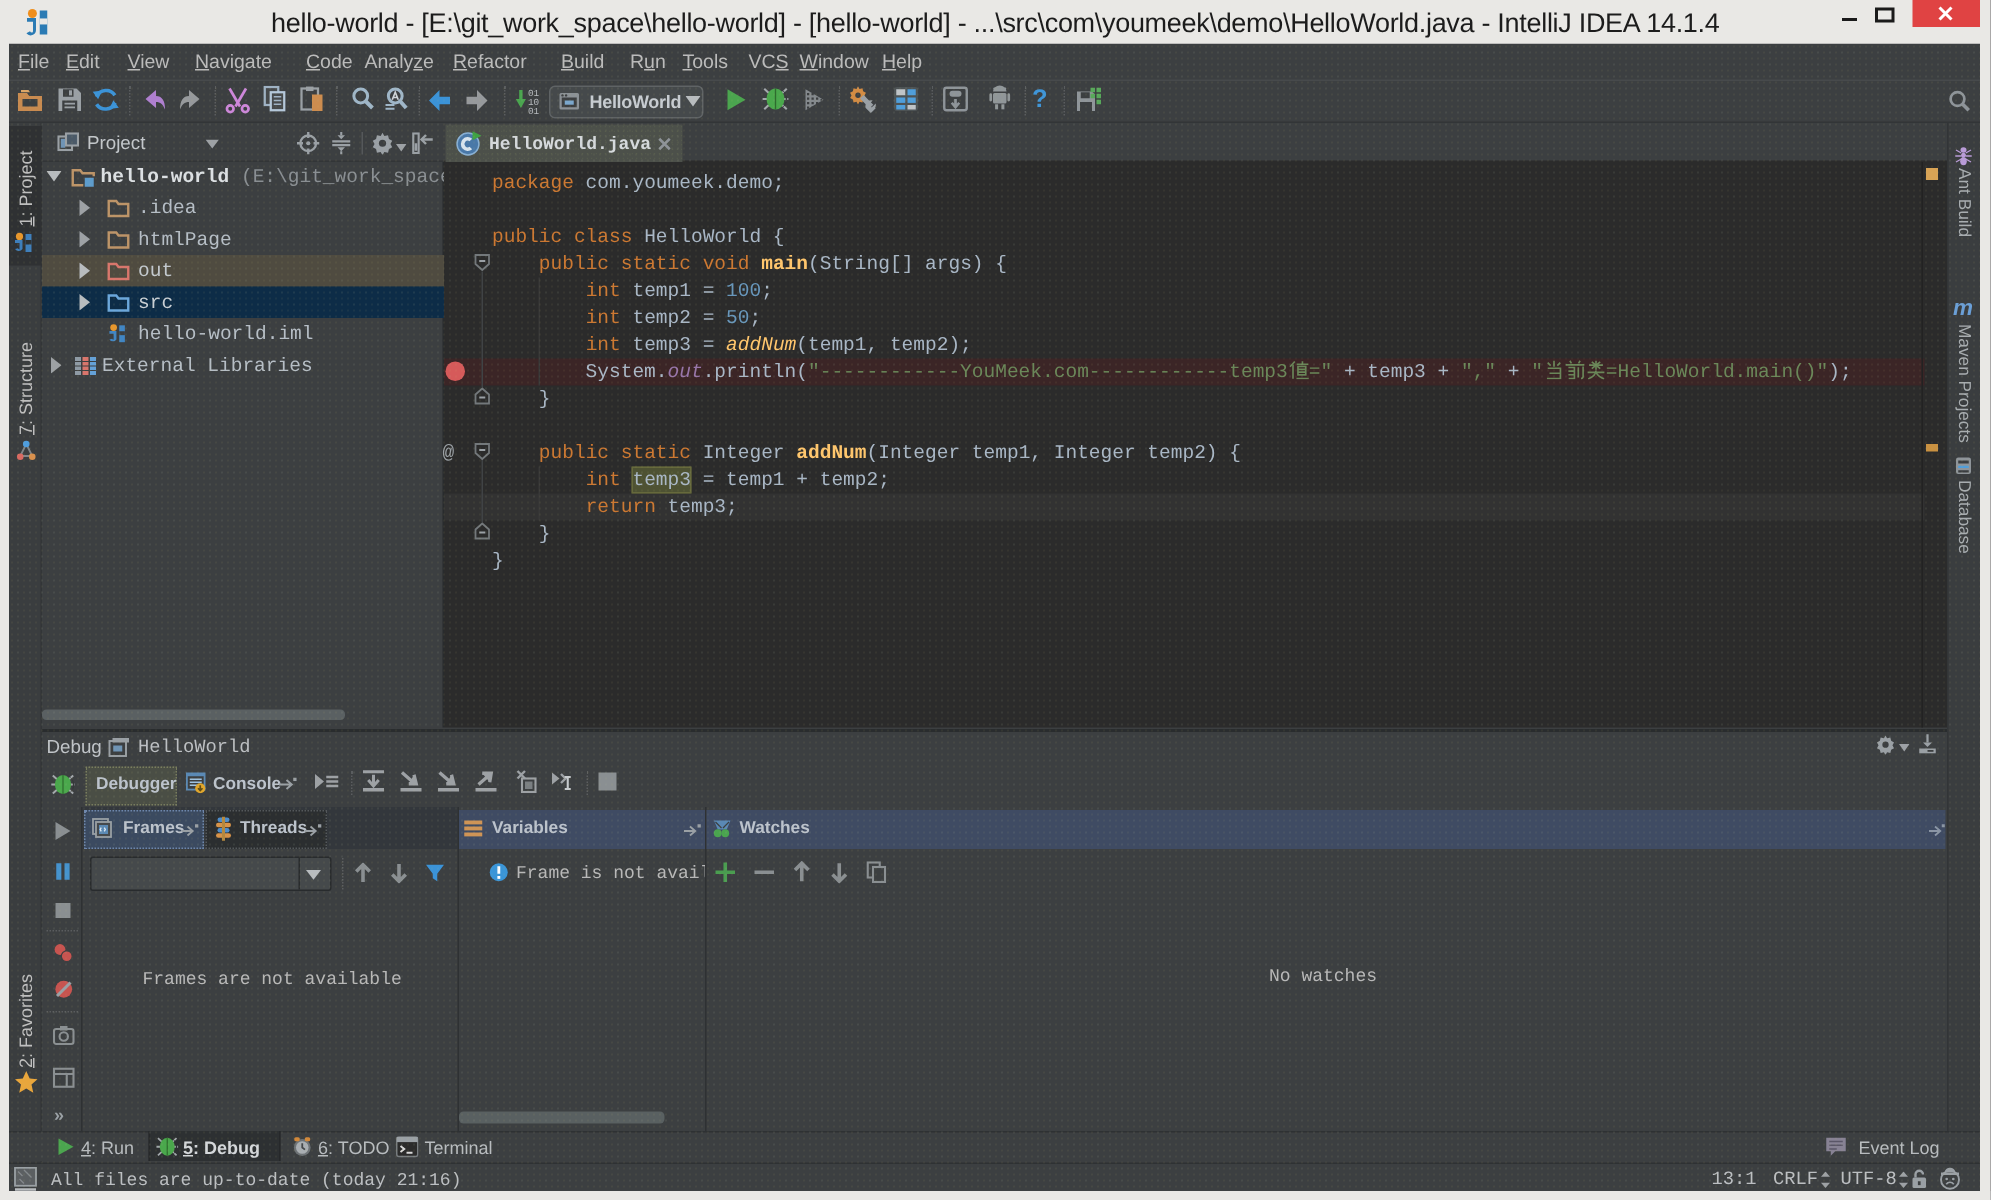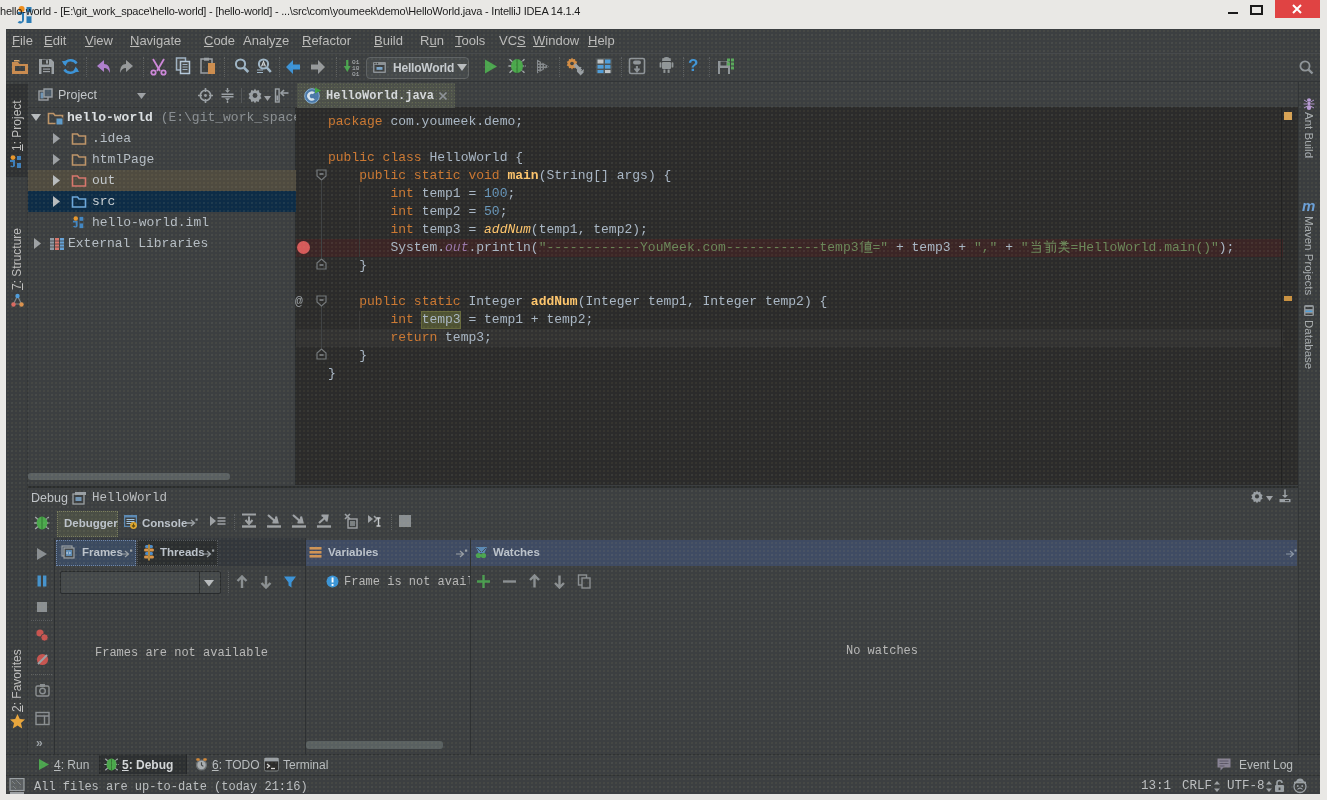--- a/index.html
+++ b/index.html
@@ -4,21 +4,21 @@
 <style>
 * { margin:0; padding:0; box-sizing:border-box; }
 html,body { width:1327px; height:800px; overflow:hidden; }
 body { position:relative; font-family:"Liberation Sans",sans-serif; background:#e9e8e5; }
 .abs { position:absolute; }
 .mono { font-family:"Liberation Mono",monospace; }
 svg { display:block; }
 
 
 #titlebar { left:0; top:0; width:1327px; height:29px; background:#e9e8e5; }
-#title-text { left:0; right:0; top:5px; font-size:11px; color:#1c1c1c; letter-spacing:-0.2px; }
+#title-text { left:0; right:0; top:5px; text-align:center; font-size:18px; color:#1c1c1c; letter-spacing:-0.2px; }
 #win-min { left:1228px; top:12px; width:10px; height:2px; background:#1a1a1a; }
 #win-max { left:1250px; top:5px; width:13px; height:10px; border:2px solid #1a1a1a; background:transparent; }
 #win-close { left:1275px; top:0; width:45px; height:18px; background:#e04343; color:#fff; text-align:center; font-size:13px; line-height:17px; font-weight:bold; }
 #border-left { left:0; top:29px; width:6px; height:771px; background:#e9e8e5; }
 #border-right { left:1320px; top:29px; width:7px; height:771px; background:#e9e8e5; }
 #border-bottom { left:0; top:794px; width:1327px; height:6px; background:#e9e8e5; }
 #mainbg { left:6px; top:29px; width:1314px; height:765px; background:#3c3f41; }
 
 
 .menu { top:33px; height:16px; font-size:13px; color:#bbbbbb; white-space:pre; }

